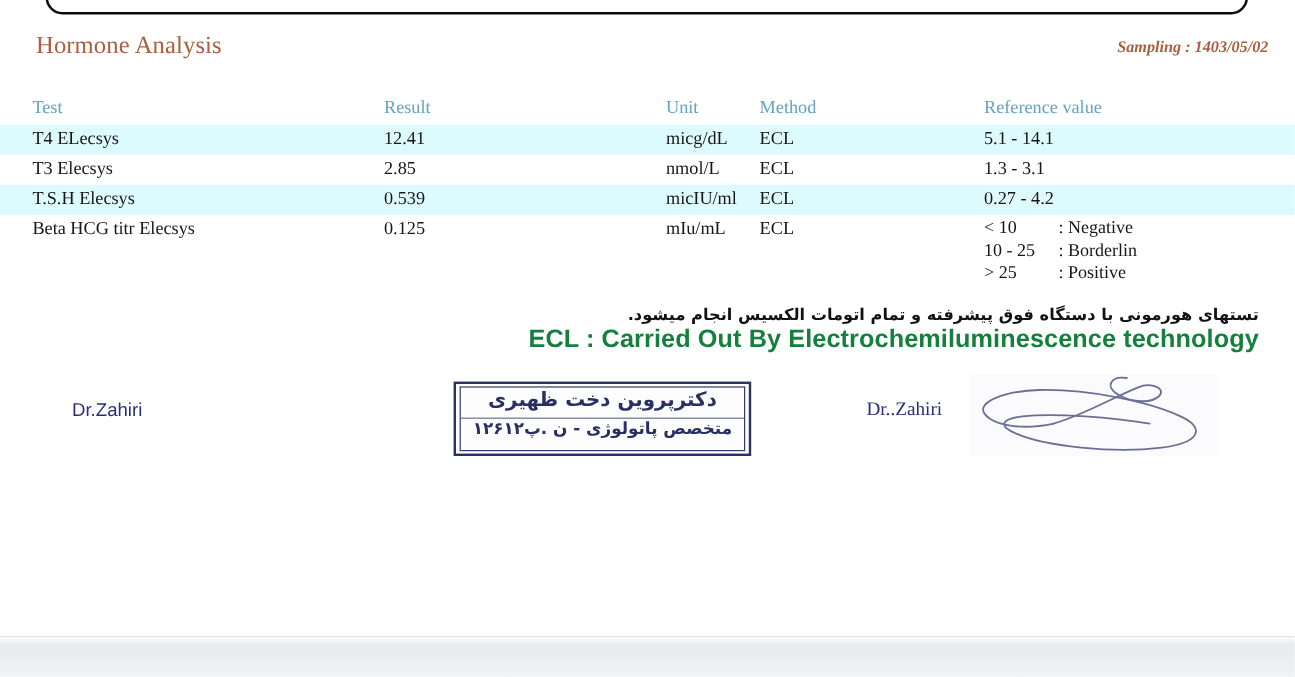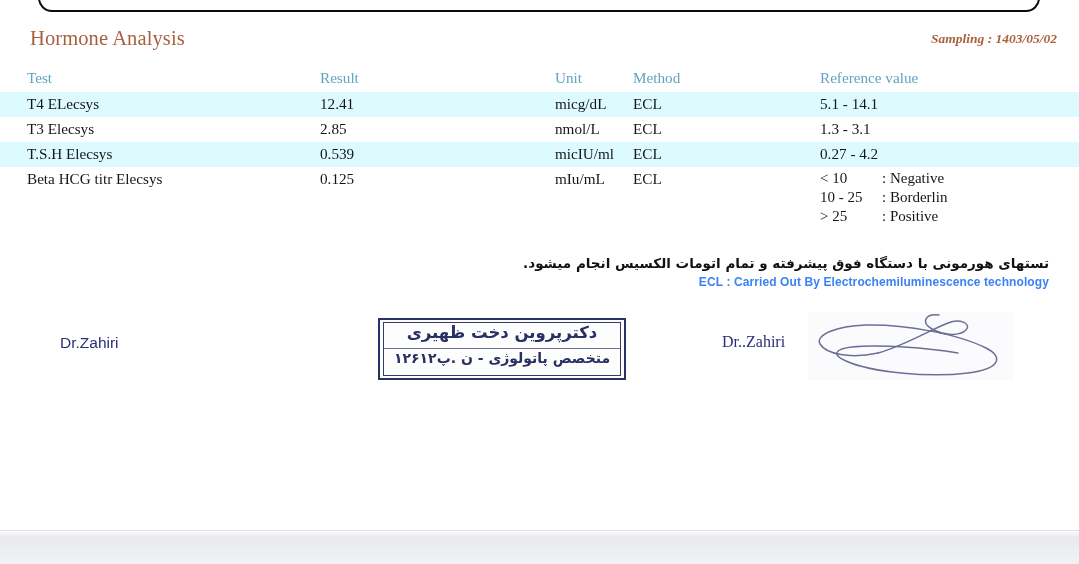--- a/index.html
+++ b/index.html
@@ -63,21 +63,21 @@
     font-weight: bold;
     font-style: italic;
     color: #a9603e;
     white-space: nowrap;
   }
 
   
   .tbl {
     position: absolute;
     left: 0;
-    top: 52px;
+    top: 64px;
     width: 1079px;
   }
   .trow {
     position: relative;
     width: 1079px;
     height: 25px;
   }
   .trow.head { height: 26px; background: #ffffff; }
   .trow.zebra { background: #ddfbff; padding-left: 44px; }
   .trow.tall { height: 66px; }
@@ -134,23 +134,23 @@
     direction: rtl;
     unicode-bidi: bidi-override;
     font-size: 13.5px;
     font-weight: bold;
     color: #121212;
     line-height: 18px;
     letter-spacing: -0.2px;
   }
   .note-en {
     font-family: "Liberation Sans", "DejaVu Sans", sans-serif;
-    font-size: 12px;
+    font-size: 21px;
     font-weight: bold;
-    color: #3b82f6;
+    color: #15803d;
     line-height: 19px;
     letter-spacing: .1px;
     margin-top: 1px;
   }
 
   
   .sig-band {
     position: absolute;
     left: 0;
     top: 296px;

